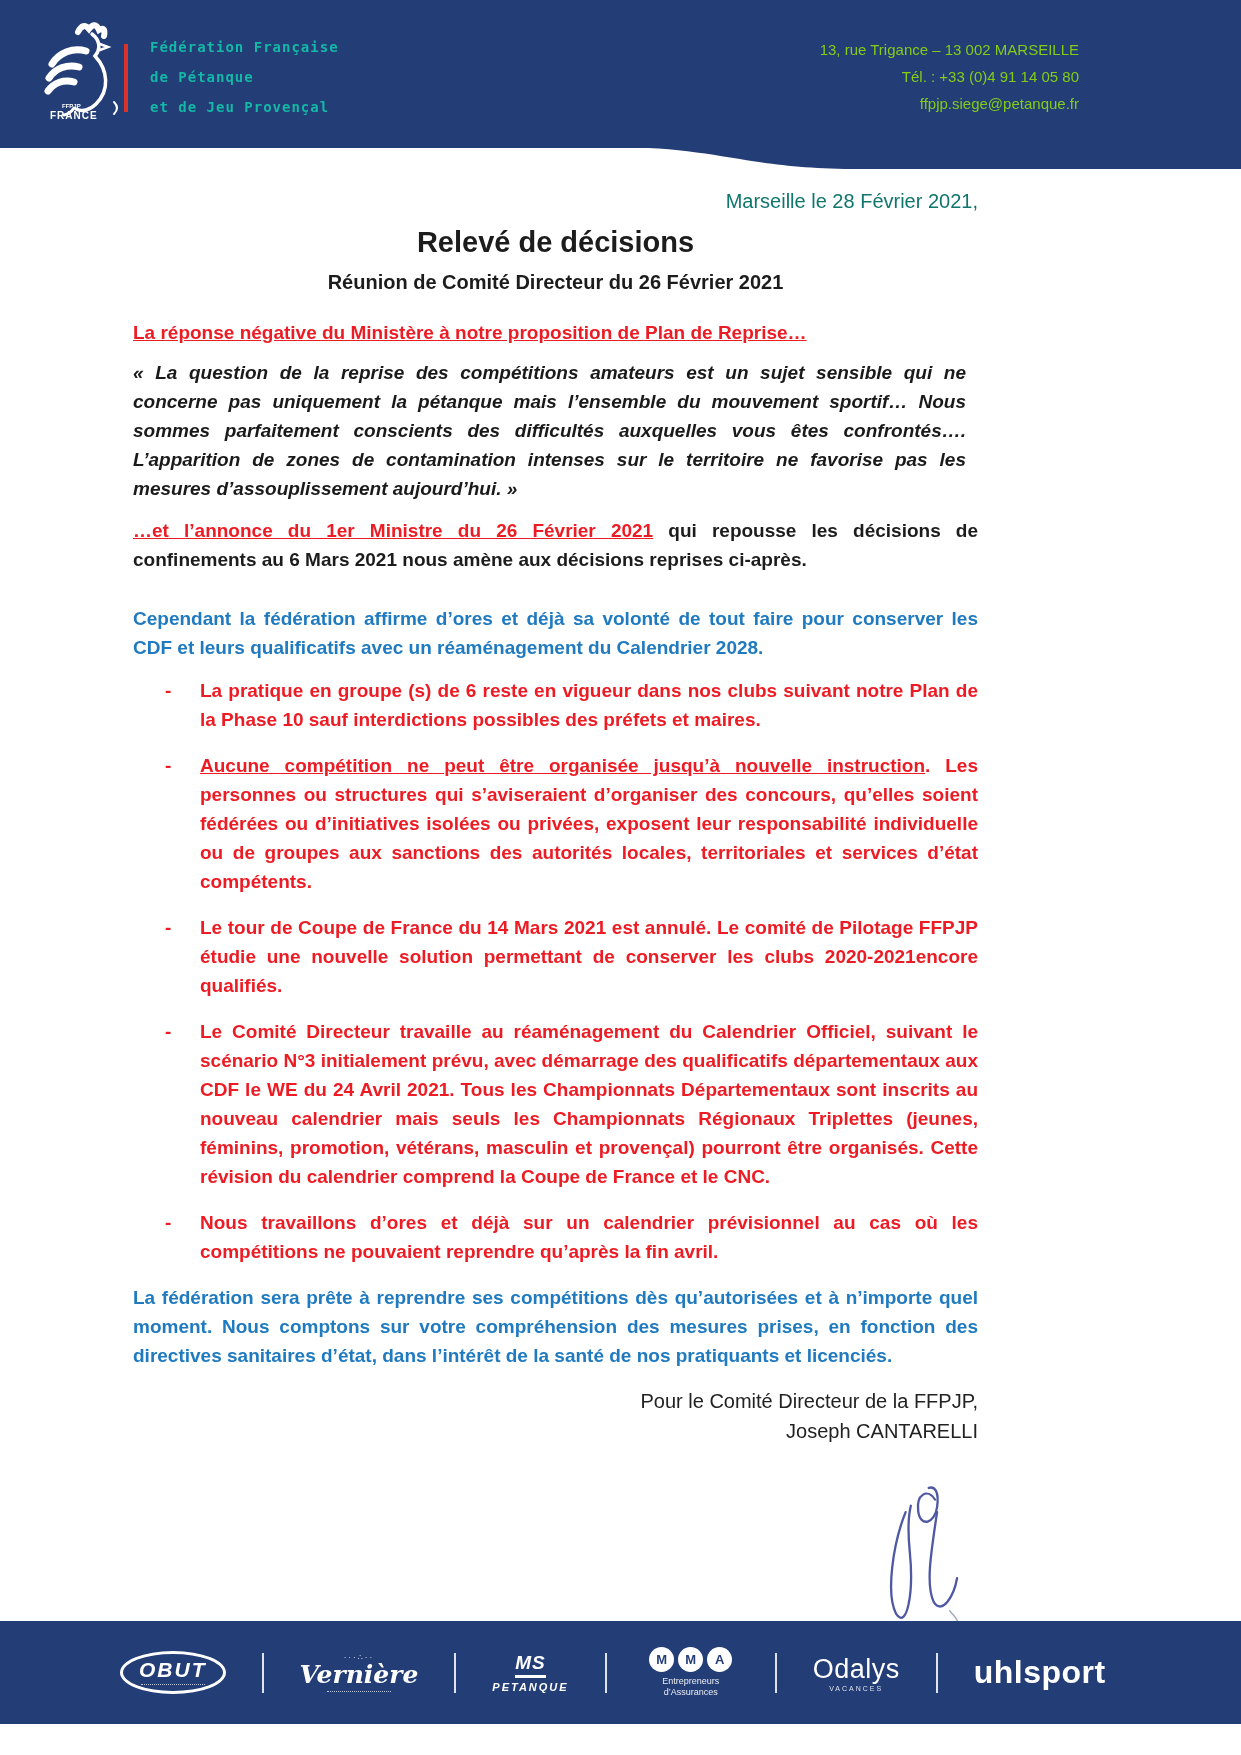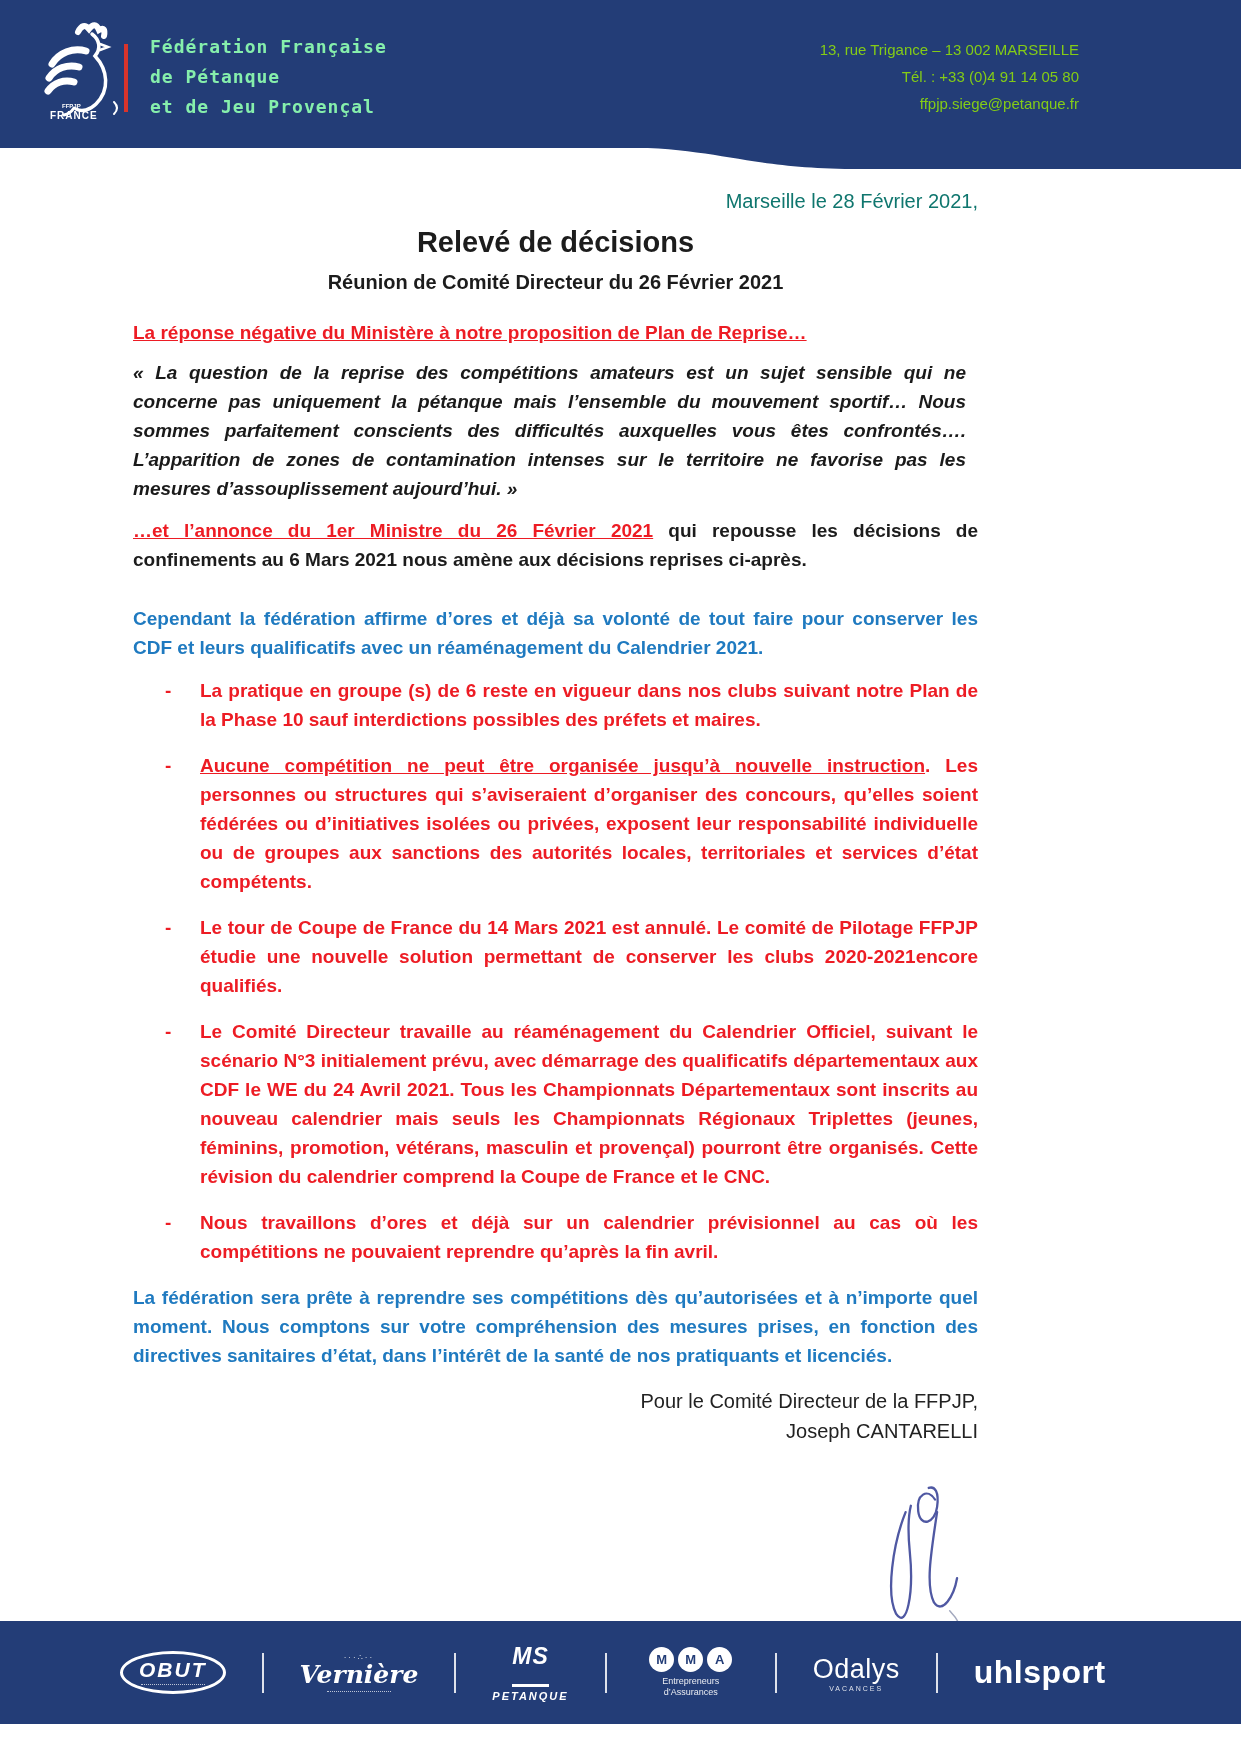--- a/index.html
+++ b/index.html
@@ -5,23 +5,23 @@
   html,body{margin:0;padding:0;background:#ffffff;}
   .page{
     position:relative;width:1241px;height:1755px;overflow:hidden;background:#ffffff;
     font-family:"Liberation Sans","DejaVu Sans",sans-serif;color:#1c1c1c;
   }
   
   .hdr{position:absolute;top:0;left:0;width:1241px;height:148px;background:#233d77;}
   .hdr-wave{position:absolute;top:147px;left:0;width:1241px;height:24px;display:block;}
   .logo{position:absolute;top:18px;left:34px;width:96px;height:112px;}
   .redbar{position:absolute;top:44px;left:124px;width:4px;height:68px;background:#d8342c;}
-  .orgname{position:absolute;top:32px;left:150px;color:#86efac;
+  .orgname{position:absolute;top:32px;left:150px;color:#14b8a6;
     font-family:"DejaVu Sans Mono","Liberation Mono",monospace;font-weight:bold;
-    font-size:18px;line-height:30px;letter-spacing:1px;white-space:nowrap;}
+    font-size:14px;line-height:30px;letter-spacing:1px;white-space:nowrap;}
   .contact{position:absolute;top:36px;right:162px;text-align:right;color:#84cc16;
     font-size:15px;line-height:27px;font-weight:normal;}
   
   .content{position:absolute;top:190px;left:133px;width:845px;}
   .dateline{font-size:20px;text-align:right;font-weight:normal;color:#0f766e;margin:0 0 2px 0;}
   .doctitle{font-size:29px;font-weight:bold;text-align:center;margin:12px;line-height:34px;}
   .docsubtitle{font-size:20px;font-weight:bold;text-align:center;margin:2px 0 28px 0;}
   .red{color:#ed1c24;}
   .blue{color:#1f7ac0;}
   .u{text-decoration:underline;}
@@ -45,22 +45,22 @@
     align-items:center;column-gap:36px;color:#ffffff;}
   .divider{width:2px;height:40px;background:rgba(255,255,255,.85);}
   .sp{display:flex;flex-direction:column;align-items:center;justify-content:center;}
   .obut-oval{border:3px solid #fff;border-radius:50%;padding:4px 16px 6px 16px;
     display:flex;flex-direction:column;align-items:center;}
   .obut-txt{font-size:21px;font-weight:bold;letter-spacing:2px;font-style:italic;}
   .tinyline{width:64px;border-top:1px dotted rgba(255,255,255,.7);margin-top:2px;}
   .verniere{font-family:"DejaVu Serif","Liberation Serif",serif;font-style:italic;
     font-size:25px;font-weight:bold;}
   .vern-dots{font-size:8px;letter-spacing:2px;opacity:.8;margin-bottom:-2px;}
-  .ms-txt{font-size:23px;font-weight:bold;font-style:italic;letter-spacing:1px;
-    border-bottom:3px solid #fff;padding-bottom:14px;}
+  .ms-txt{font-size:19px;font-weight:bold;font-style:italic;letter-spacing:1px;
+    border-bottom:3px solid #fff;padding-bottom:1px;}
   .ms-sub{font-size:11px;font-style:italic;letter-spacing:2px;margin-top:3px;font-weight:bold;}
   .mma-circles{display:flex;column-gap:4px;}
   .mma-c{width:25px;height:25px;border-radius:50%;background:#fff;color:#233d77;
     font-weight:bold;font-size:13px;display:flex;align-items:center;justify-content:center;}
   .mma-sub{font-size:9px;width:96px;text-align:center;line-height:11px;margin-top:4px;opacity:.9;}
   .odalys-txt{font-size:27px;font-weight:normal;letter-spacing:0.5px;}
   .odalys-sub{font-size:7px;letter-spacing:2px;opacity:.85;margin-top:0;}
   .uhl-txt{font-size:32px;font-weight:bold;letter-spacing:0.5px;}
   .ffpjp-tag{fill:#ffffff;font-family:"Liberation Sans",sans-serif;font-weight:bold;}
 </style>
@@ -105,21 +105,21 @@
     <p class="dateline">Marseille le 28 Février 2021,</p>
     <h1 class="doctitle">Relevé de décisions</h1>
     <h2 class="docsubtitle">Réunion de Comité Directeur du 26 Février 2021</h2>
 
     <p class="h-red red u">La réponse négative du Ministère à notre proposition de Plan de Reprise…</p>
 
     <p class="quote">« La question de la reprise des compétitions amateurs est un sujet sensible qui ne concerne pas uniquement la pétanque mais l’ensemble du mouvement sportif… Nous sommes parfaitement conscients des difficultés auxquelles vous êtes confrontés…. L’apparition de zones de contamination intenses sur le territoire ne favorise pas les mesures d’assouplissement aujourd’hui. »</p>
 
     <p class="para announce"><span class="red u">…et l’annonce du 1er Ministre du 26 Février 2021</span><span> qui repousse les décisions de confinements au 6 Mars 2021 nous amène aux décisions reprises ci-après.</span></p>
 
-    <p class="para blue">Cependant la fédération affirme d’ores et déjà sa volonté de tout faire pour conserver les CDF et leurs qualificatifs avec un réaménagement du Calendrier 2021.</p>
+    <p class="para blue">Cependant la fédération affirme d’ores et déjà sa volonté de tout faire pour conserver les CDF et leurs qualificatifs avec un réaménagement du Calendrier 2028.</p>
 
     <ul class="bullets">
       <li><span class="dash">-</span><span class="u"></span><span>La pratique en groupe (s) de 6 reste en vigueur dans nos clubs suivant notre Plan de la Phase 10 sauf interdictions possibles des préfets et maires.</span></li>
       <li><span class="dash">-</span><span class="u">Aucune compétition ne peut être organisée jusqu’à nouvelle instruction</span><span>. Les personnes ou structures qui s’aviseraient d’organiser des concours, qu’elles soient fédérées ou d’initiatives isolées ou privées, exposent leur responsabilité individuelle ou de groupes aux sanctions des autorités locales, territoriales et services d’état compétents.</span></li>
       <li><span class="dash">-</span><span class="u"></span><span>Le tour de Coupe de France du 14 Mars 2021 est annulé. Le comité de Pilotage FFPJP étudie une nouvelle solution permettant de conserver les clubs 2020-2021encore qualifiés.</span></li>
       <li><span class="dash">-</span><span class="u"></span><span>Le Comité Directeur travaille au réaménagement du Calendrier Officiel, suivant le scénario N°3 initialement prévu, avec démarrage des qualificatifs départementaux aux CDF le WE du 24 Avril 2021. Tous les Championnats Départementaux sont inscrits au nouveau calendrier mais seuls les Championnats Régionaux Triplettes (jeunes, féminins, promotion, vétérans, masculin et provençal) pourront être organisés. Cette révision du calendrier comprend la Coupe de France et le CNC.</span></li>
       <li><span class="dash">-</span><span class="u"></span><span>Nous travaillons d’ores et déjà sur un calendrier prévisionnel au cas où les compétitions ne pouvaient reprendre qu’après la fin avril.</span></li>
     </ul>
 
     <p class="para blue closing">La fédération sera prête à reprendre ses compétitions dès qu’autorisées et à n’importe quel moment. Nous comptons sur votre compréhension des mesures prises, en fonction des directives sanitaires d’état, dans l’intérêt de la santé de nos pratiquants et licenciés.</p>

